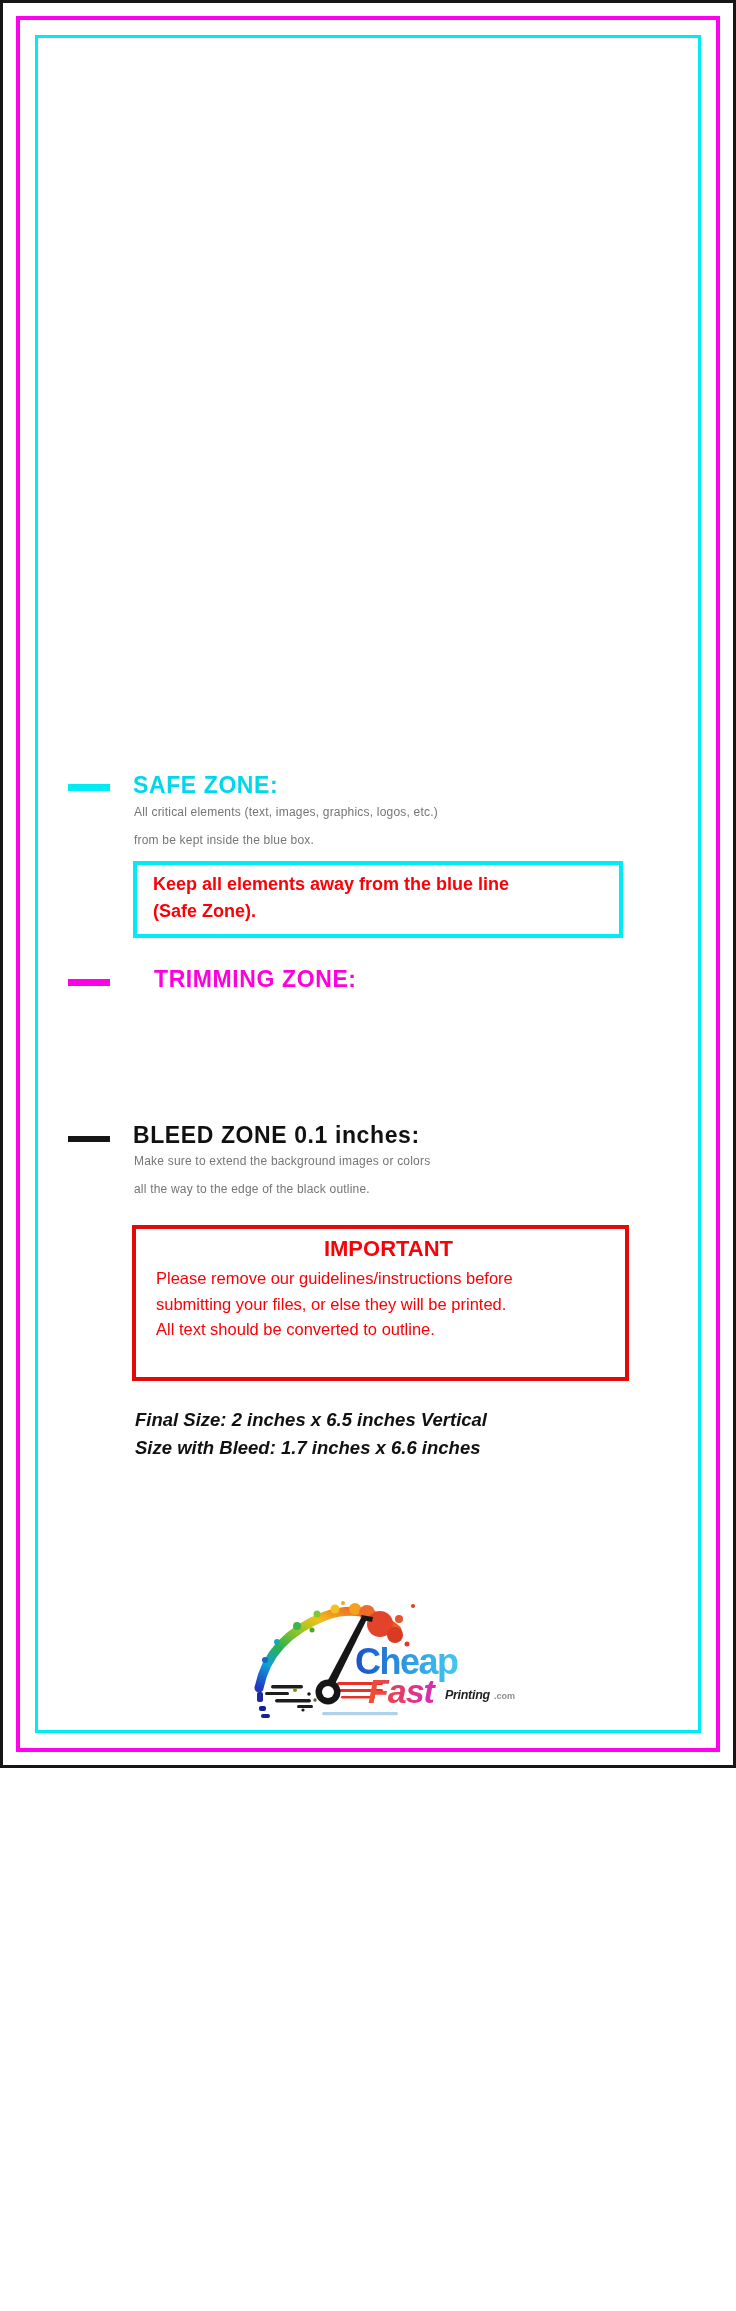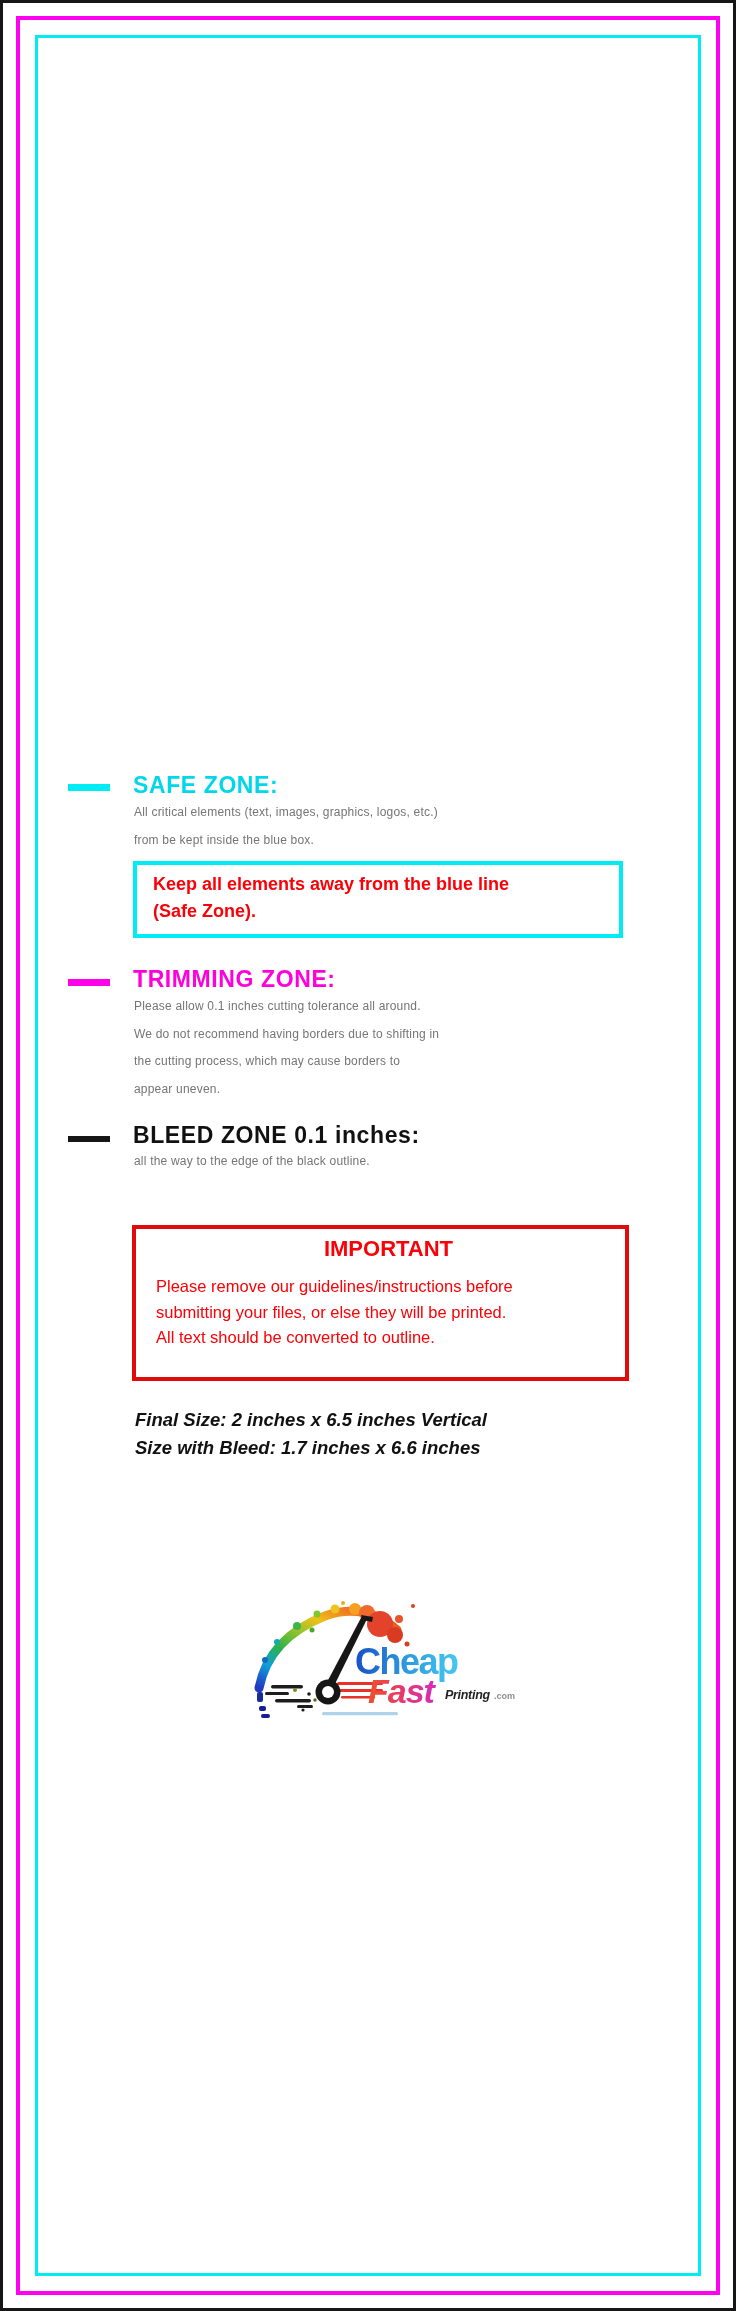--- a/index.html
+++ b/index.html
@@ -1,19 +1,19 @@
 <!DOCTYPE html>
 <html><head>
 <meta charset="utf-8">
 <style>
   html, body { margin: 0; padding: 0; background: #ffffff; }
   .page {
     position: relative;
     width: 736px;
-    height: 2311px;
+    height: 1768px;
     background: #ffffff;
     font-family: "Liberation Sans", sans-serif;
     overflow: hidden;
   }
   
   .frame { position: absolute; border-style: solid; pointer-events: none; }
   .frame-bleed { inset: 0px;  border-width: 3px; border-color: #161616; }
   .frame-trim  { inset: 16px; border-width: 4px; border-color: #ff00f0; }
   .frame-safe  { inset: 35px; border-width: 3px; border-color: #00ecf4; }
 
@@ -23,21 +23,21 @@
   .dash-trim  { top: 979px;  background: #ff00e8; }
   .dash-bleed { top: 1136px; background: #161616; height: 6px; }
 
   
   .heading {
     position: absolute; left: 133px; margin: 0;
     font-size: 23px; font-weight: bold; letter-spacing: 0.6px;
     line-height: 26px; white-space: nowrap;
   }
   .heading-safe  { top: 772px;  color: #00d8ea; }
-  .heading-trim  { top: 966px;  color: #ff00dd; }
+  .heading-trim  { top: 966px;  color: #ff00dd; margin-left: 21px; }
   .heading-bleed { top: 1122px; color: #111111; }
 
   
   .body-text {
     position: absolute; left: 134px;
     font-size: 12px; line-height: 27.5px; letter-spacing: 0.2px;
     color: #757575; white-space: nowrap;
   }
   .body-safe  { top: 799px; }
   .body-trim  { top: 993px; }
@@ -59,21 +59,21 @@
   .imp-box {
     position: absolute; left: 132px; top: 1225px;
     width: 497px; height: 156px; box-sizing: border-box;
     border: 4px solid #e10b0b;
   }
   .imp-title {
     margin: 7px 0 0 16px; text-align: center;
     font-size: 22px; font-weight: bold; color: #fb0006;
     line-height: 26px;
   }
-  .imp-body { margin: 12px 0 0 20px; }
+  .imp-body { margin: 4px 0 0 20px; }
   .imp-body .line {
     font-size: 16.5px; color: #fb0006;
     line-height: 25.5px; white-space: nowrap;
   }
 
   
   .final-size {
     position: absolute; left: 135px; top: 1406px;
     font-size: 18.5px; font-weight: bold; color: #111111;
     line-height: 28px; white-space: nowrap; font-style: italic;
@@ -97,30 +97,25 @@
     <div>All critical elements (text, images, graphics, logos, etc.)</div>
     <div>from be kept inside the blue box.</div>
   </div>
   <div class="note-box">
     <div class="line">Keep all elements away from the blue line</div>
     <div class="line">(Safe Zone).</div>
   </div>
 
   <div class="dash dash-trim"></div>
   <h2 class="heading heading-trim">TRIMMING ZONE:</h2>
-  <div class="body-text body-trim">
-    <div>Please allow 0.1 inches cutting tolerance all around.</div>
-    <div>We do not recommend having borders due to shifting in</div>
-    <div>the cutting process, which may cause borders to</div>
-    <div>appear uneven.</div>
-  </div>
 
   <div class="dash dash-bleed"></div>
   <h2 class="heading heading-bleed">BLEED ZONE 0.1 inches:</h2>
   <div class="body-text body-bleed">
+    <div>Make sure to extend the background images or colors</div>
     <div>all the way to the edge of the black outline.</div>
   </div>
 
   <div class="imp-box">
     <div class="imp-title">IMPORTANT</div>
     <div class="imp-body">
       <div class="line">Please remove our guidelines/instructions before</div>
       <div class="line">submitting your files, or else they will be printed.</div>
       <div class="line">All text should be converted to outline.</div>
     </div>

